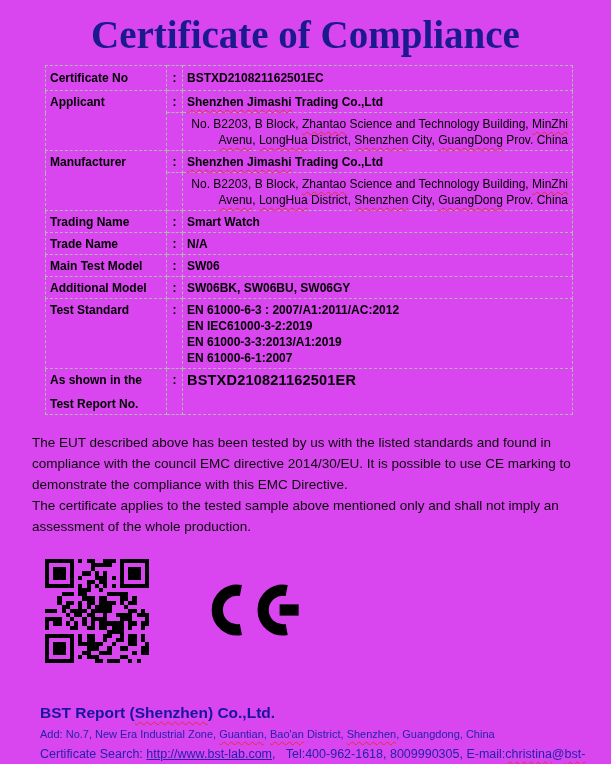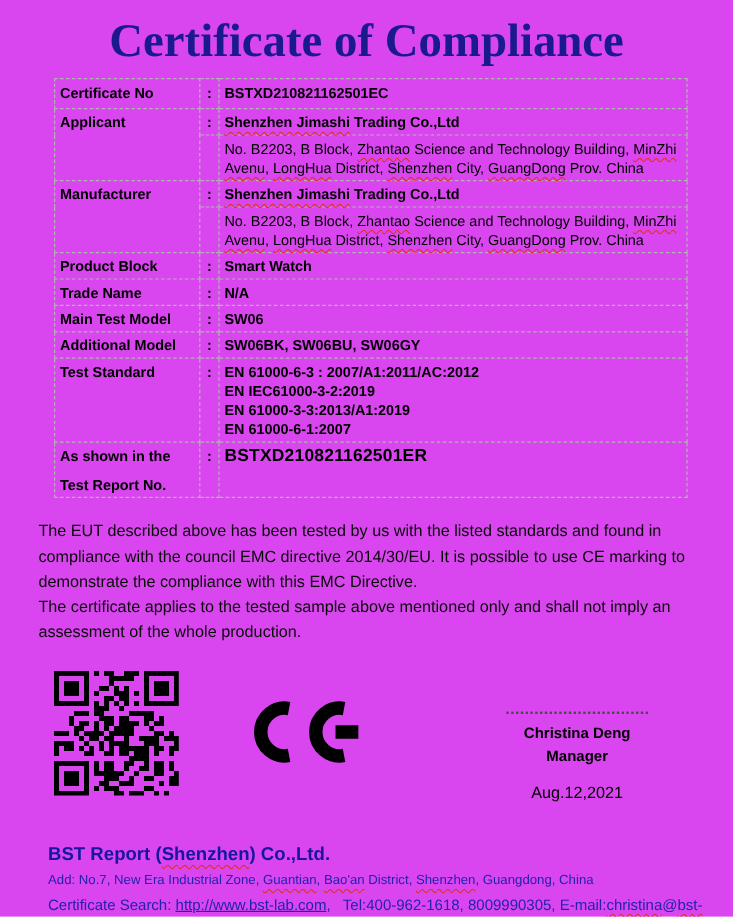--- a/index.html
+++ b/index.html
@@ -35,21 +35,21 @@
   }
   table.cert td {
     border: 1px dashed #b3b3b3;
     padding: 3px 4px 2px 4px;
     vertical-align: top;
     line-height: 16px;
   }
   td.lbl   { width: 121px; font-weight: bold; padding-left: 9px; }
   td.col   { width: 16px;  font-weight: bold; text-align: center; padding-left:1px; padding-right:1px; }
   td.val   { font-weight: bold; }
-  td.addr  { font-weight: normal; line-height: 15.5px; padding-bottom: 5px; }
+  td.addr  { font-weight: normal; line-height: 15.5px; padding-bottom: 5px; text-align: right; }
   tr.certno td { padding-top: 4px; padding-bottom: 4px; }
   td.std div { line-height: 16px; }
   td.lbl2 { }
   .lbl2-wrap { display: flex; flex-direction: column; justify-content: space-between; min-height: 40px; }
   td.colmid { vertical-align: middle; }
   td.valbig { vertical-align: middle; font-weight: bold; font-size: 14.5px; letter-spacing: 0.2px; }
 
   
   .sp {
     text-decoration-line: underline;
@@ -109,21 +109,21 @@
     <tr>
       <td class="lbl" rowspan="2">Manufacturer</td>
       <td class="col">:</td>
       <td class="val"><span class="sp">Shenzhen Jimashi</span><span> Trading Co.,Ltd</span></td>
     </tr>
     <tr>
       <td class="col"></td>
       <td class="addr"><span>No. B2203, B Block, </span><span class="sp">Zhantao</span><span> Science and Technology Building, </span><span class="sp">MinZhi Avenu</span><span>, </span><span class="sp">LongHua</span><span> District, </span><span class="sp">Shenzhen</span><span> City, </span><span class="sp">GuangDong</span><span> Prov. China</span></td>
     </tr>
     <tr>
-      <td class="lbl">Product Block</td>
+      <td class="lbl">Trading Name</td>
       <td class="col">:</td>
       <td class="val">Smart Watch</td>
     </tr>
     <tr>
       <td class="lbl">Trade Name</td>
       <td class="col">:</td>
       <td class="val">N/A</td>
     </tr>
     <tr>
       <td class="lbl">Main Test Model</td>
@@ -476,26 +476,20 @@
 
     <svg class="ce" width="102" height="78" viewBox="0 0 118 66">
 
       <path d="M 39.2 10.4 A 23 23 0 1 0 39.2 55.6" fill="none" stroke="#000" stroke-width="13"></path>
 
       <path d="M 92.2 10.4 A 23 23 0 1 0 92.2 55.6" fill="none" stroke="#000" stroke-width="13"></path>
 
       <path d="M 84 33 L 106 33" fill="none" stroke="#000" stroke-width="13"></path>
     </svg>
 
-    <div class="sig">
-      <div class="sig-line"></div>
-      <div class="sig-name">Christina Deng</div>
-      <div class="sig-role">Manager</div>
-      <div class="sig-date">Aug.12,2021</div>
-    </div>
   </div>
 
   <div class="footer">
     <div class="f-company"><span>BST Report (</span><span class="sp">Shenzhen</span><span>) Co.,Ltd.</span></div>
     <div class="f-addr"><span>Add: No.7, New Era Industrial Zone, </span><span class="sp">Guantian</span><span>, </span><span class="sp">Bao'an</span><span> District, </span><span class="sp">Shenzhen</span><span>, Guangdong, China</span></div>
     <div class="f-search"><span class="plain">Certificate Search: </span><a href="#">http://www.bst-lab.com</a><span><span>,&nbsp;&nbsp; Tel:400-962-1618, 8009990305, E-mail:</span><span class="sp">christina</span><span>@</span><span class="sp">bst-lab.com</span></span></div>
   </div>
 
 </div>
 

